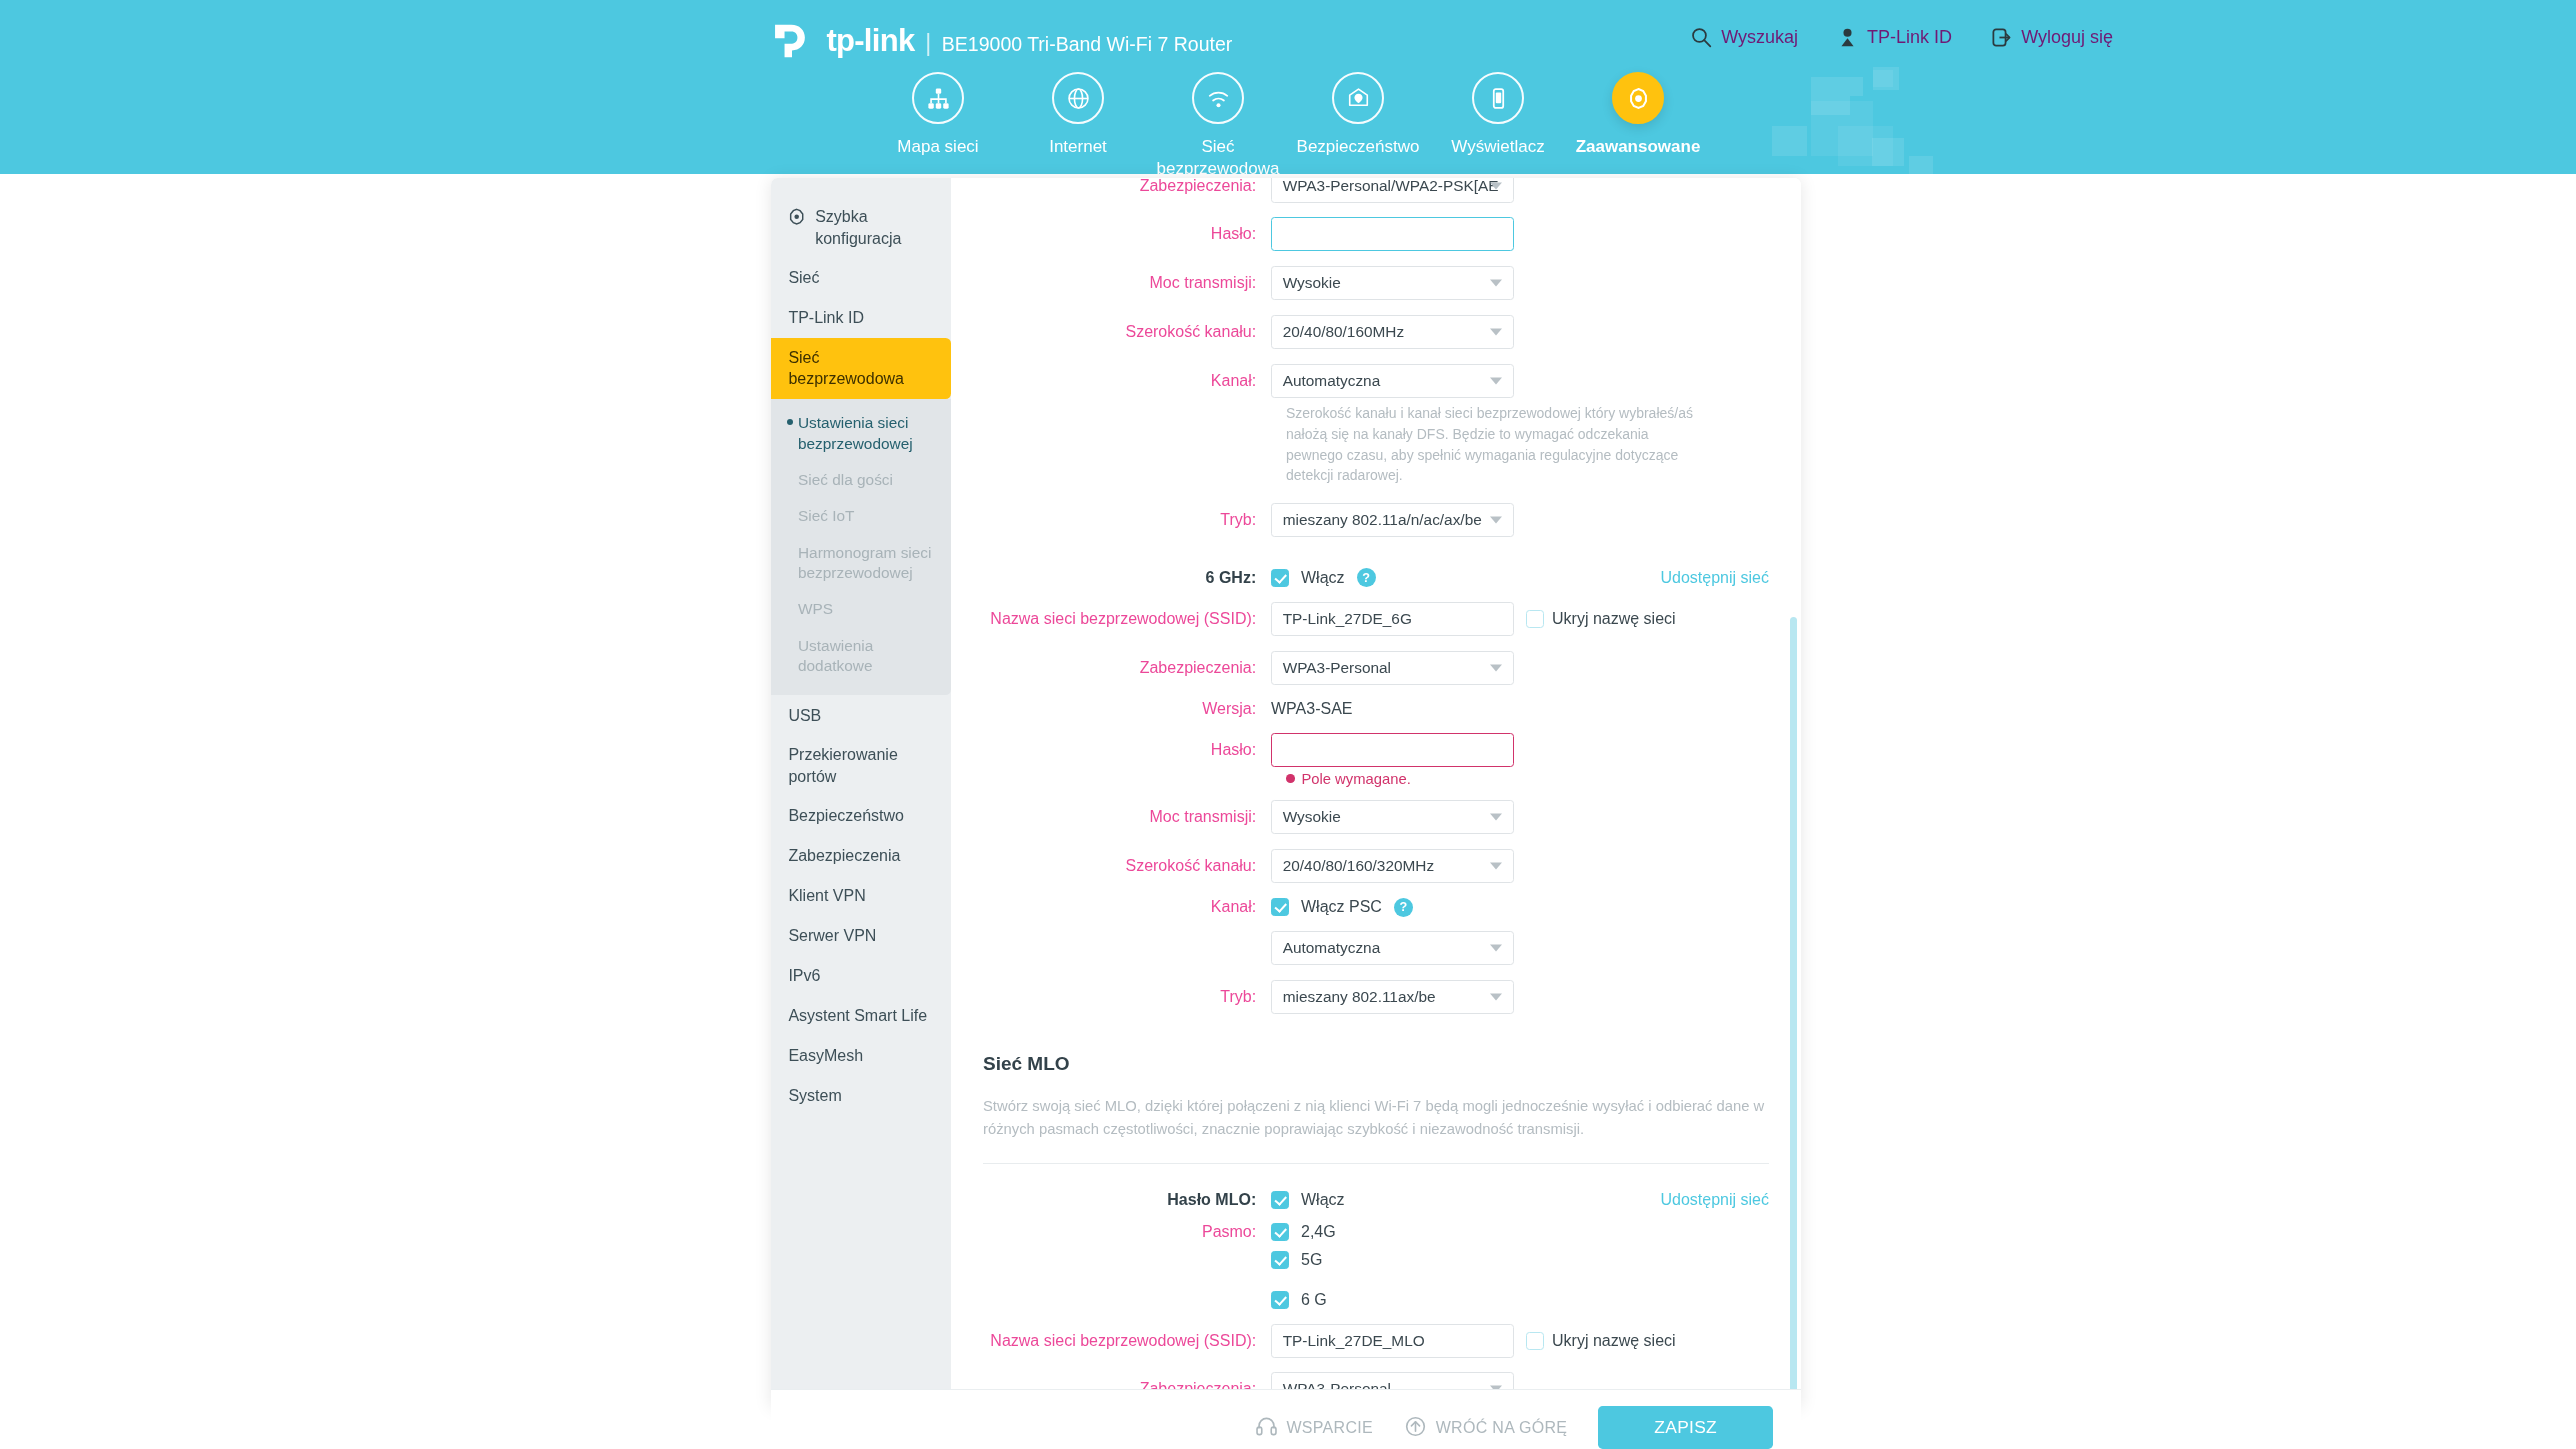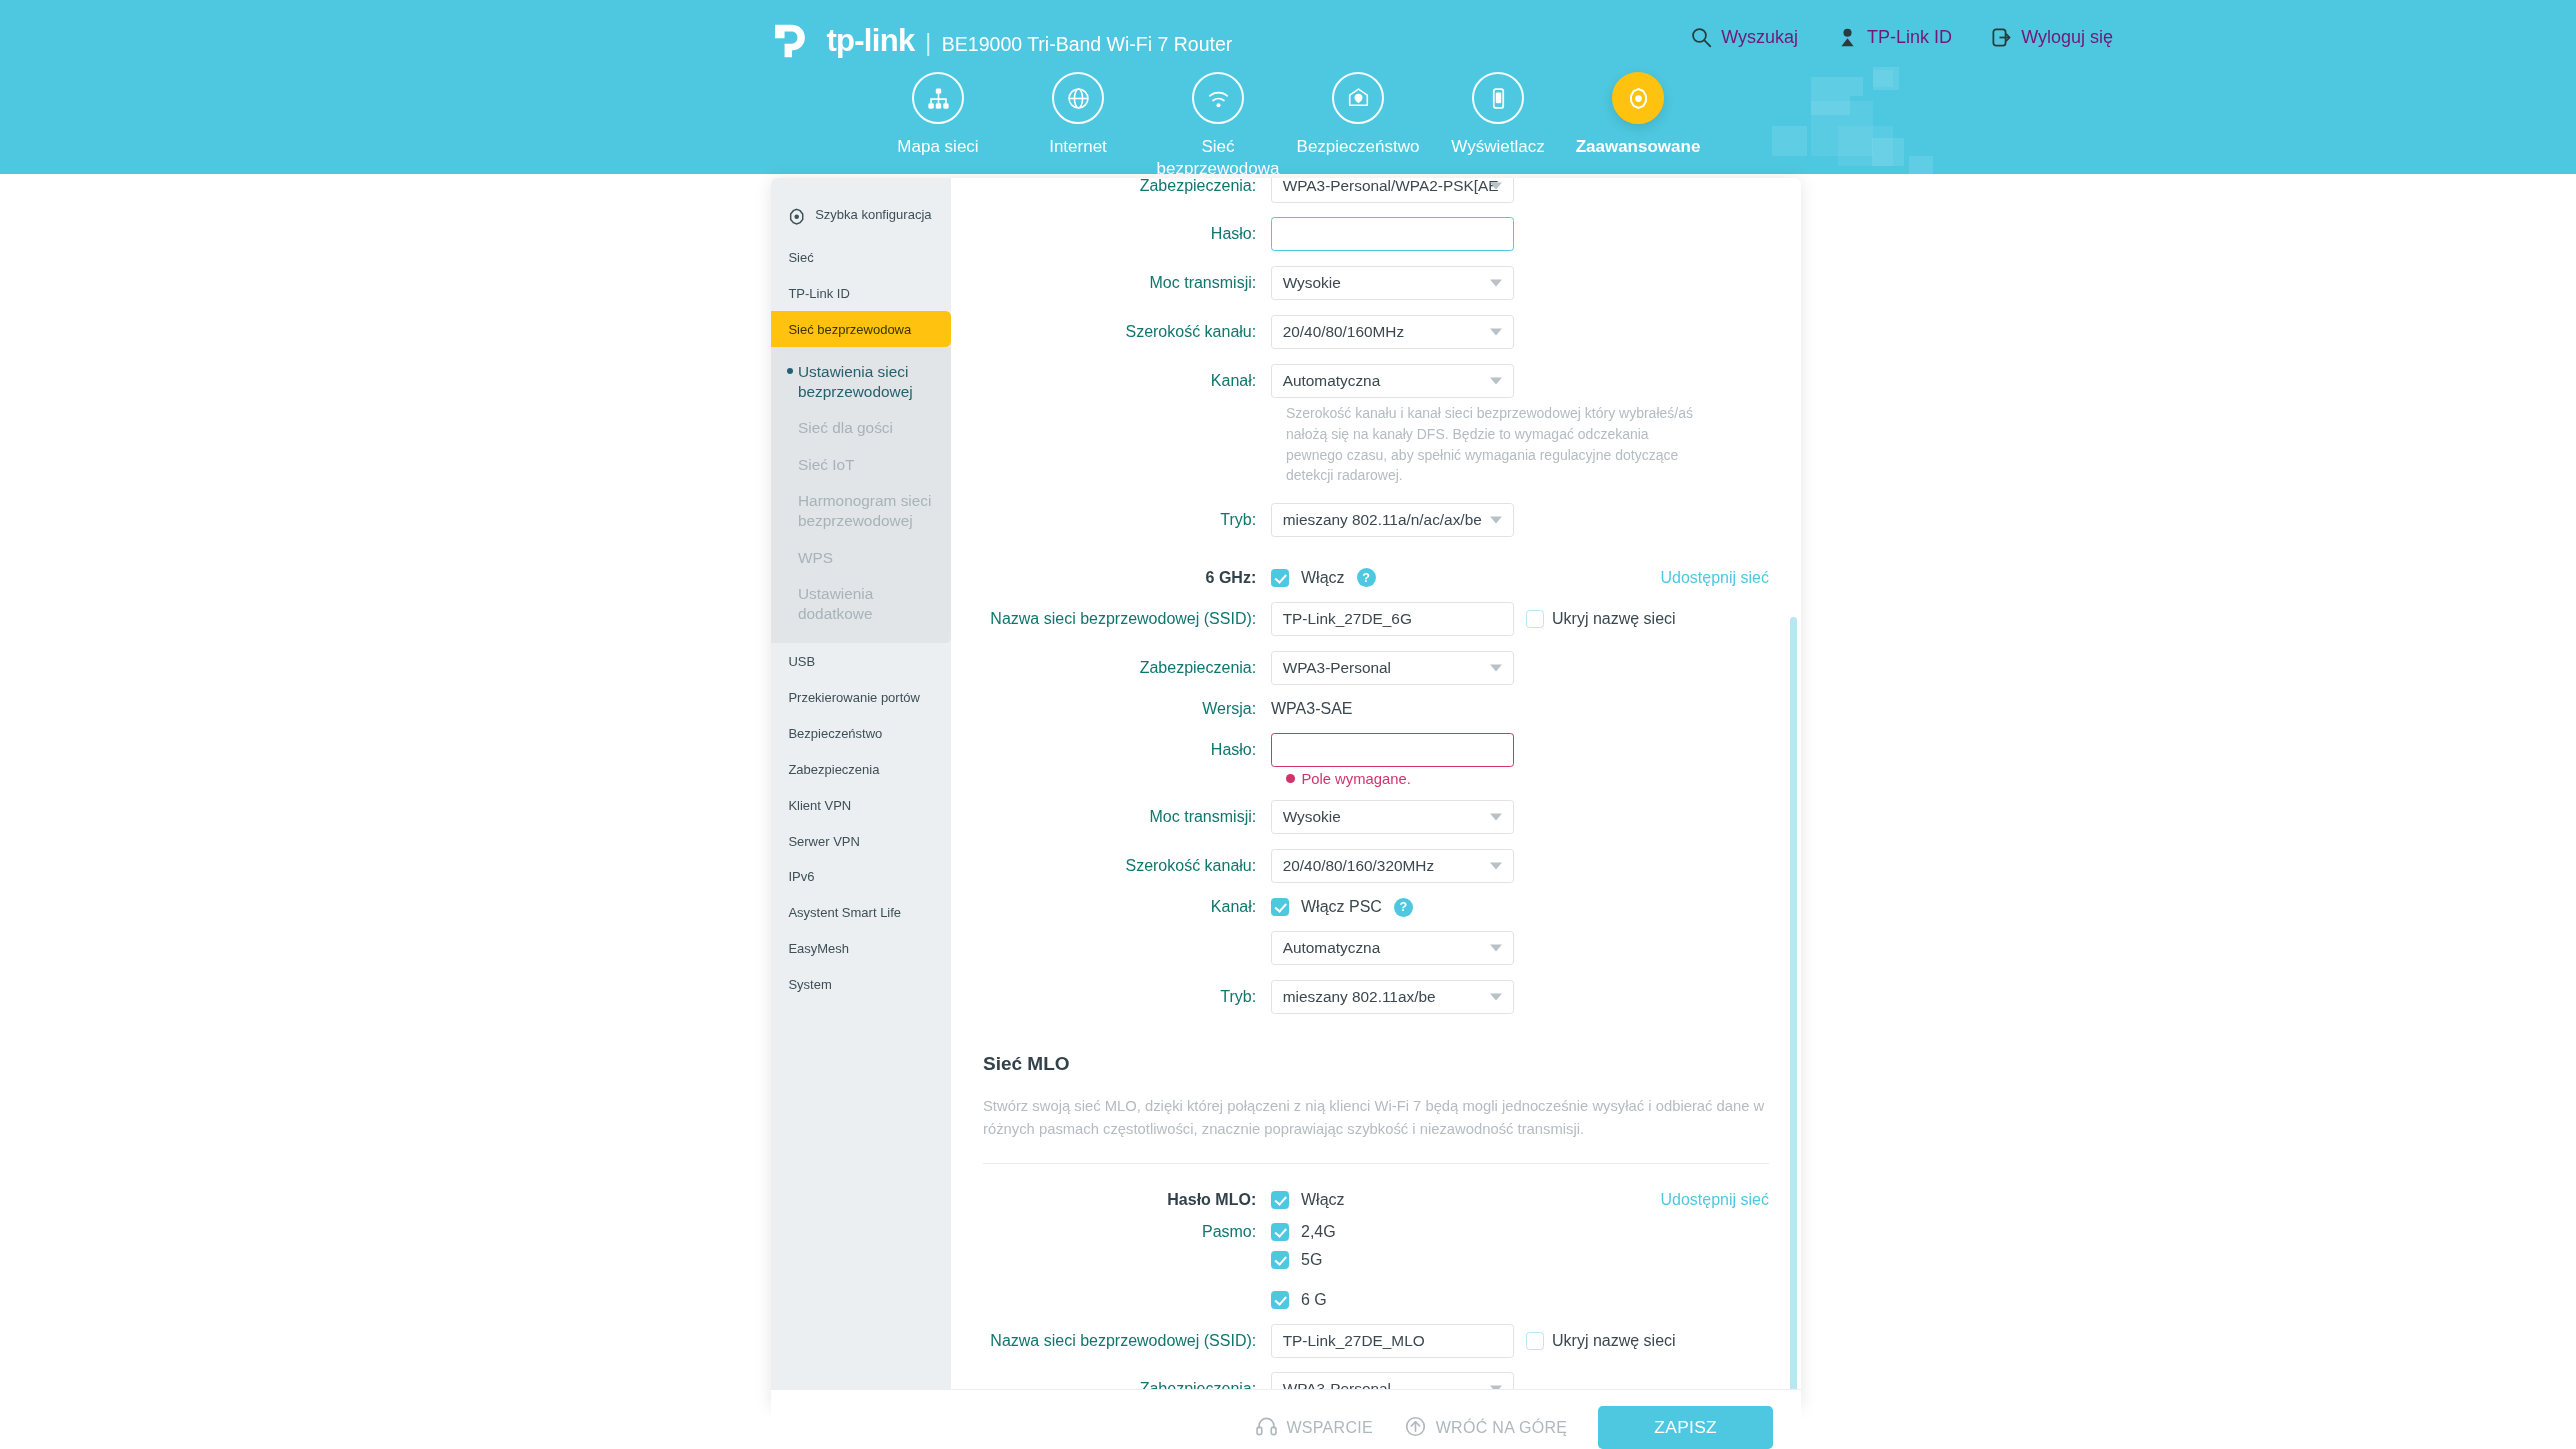--- a/index.html
+++ b/index.html
@@ -72,21 +72,21 @@
     background: #ffffff; border-radius: 6.7px 6.7px 0 0;
     box-shadow: 0 1.3px 17.4px rgba(0,0,0,0.10);
     overflow: hidden;
   }
   .sidebar {
     position: absolute; left: 0; top: 0;
     width: 180px; height: 1228px;
     background: #eceff1; padding-top: 19px;
   }
   .side-item {
-    padding: 9.4px 17.4px; font-size: 13px; color: #3d4f57;
+    padding: 9.4px 17.4px; font-size: 16px; color: #3d4f57;
     cursor: pointer; line-height: 1.32;
   }
   .side-item.quick { display: flex; gap: 9.4px; align-items: flex-start; }
   .side-item.active {
     background: #ffc20e; color: #3d3000; font-weight: 400;
     border-radius: 0 5.4px 5.4px 0;
   }
   .subgroup { background: #e1e5e8; padding: 6.7px 0 10.7px 0; border-radius: 0 0 5.4px 0; }
   .sub-item {
     padding: 8px 2px 8px 27px; font-size: 15.4px;
@@ -101,21 +101,21 @@
   .content {
     position: absolute; left: 180px; top: 0;
     width: 850px; height: 1228px; background: #fff;
     padding: 0 32px;
   }
 
   
   .row { display: flex; align-items: center; margin-bottom: 14.8px; }
   .lbl {
     width: 288px; text-align: right; padding-right: 14.8px;
-    font-size: 16px; color: #0f766e; flex-shrink: 0;
+    font-size: 16px; color: #ec4899; flex-shrink: 0;
   }
   .lbl.bold { font-weight: 700; color: #33424a; }
   .ctl { display: flex; align-items: center; gap: 12px; }
 
   .sel, .inp {
     width: 243px; height: 34px; border: 0.7px solid #dfe3e6;
     border-radius: 3.4px; background: #fff;
     font-size: 15.4px; color: #3b484f; padding: 0 10.7px;
     display: flex; align-items: center; position: relative;
   }

